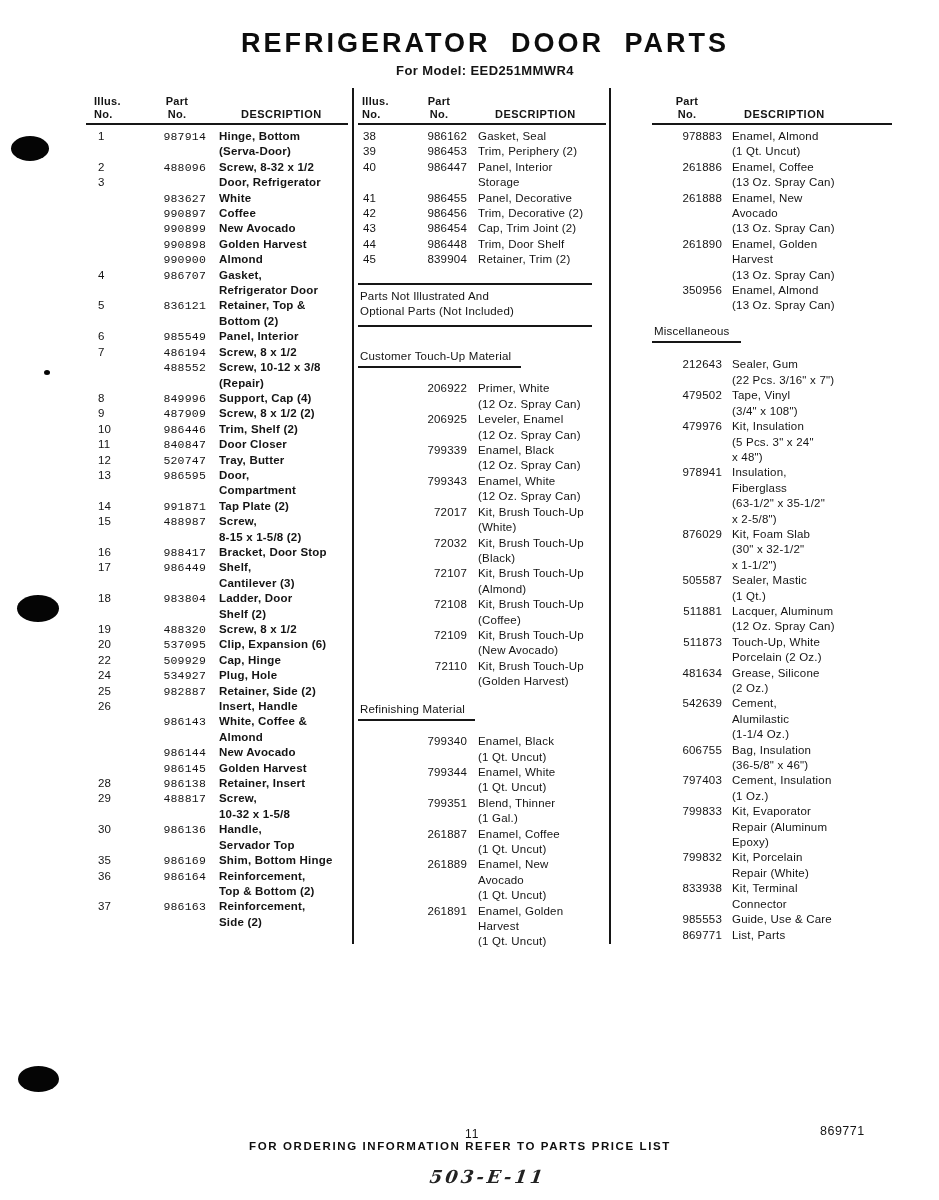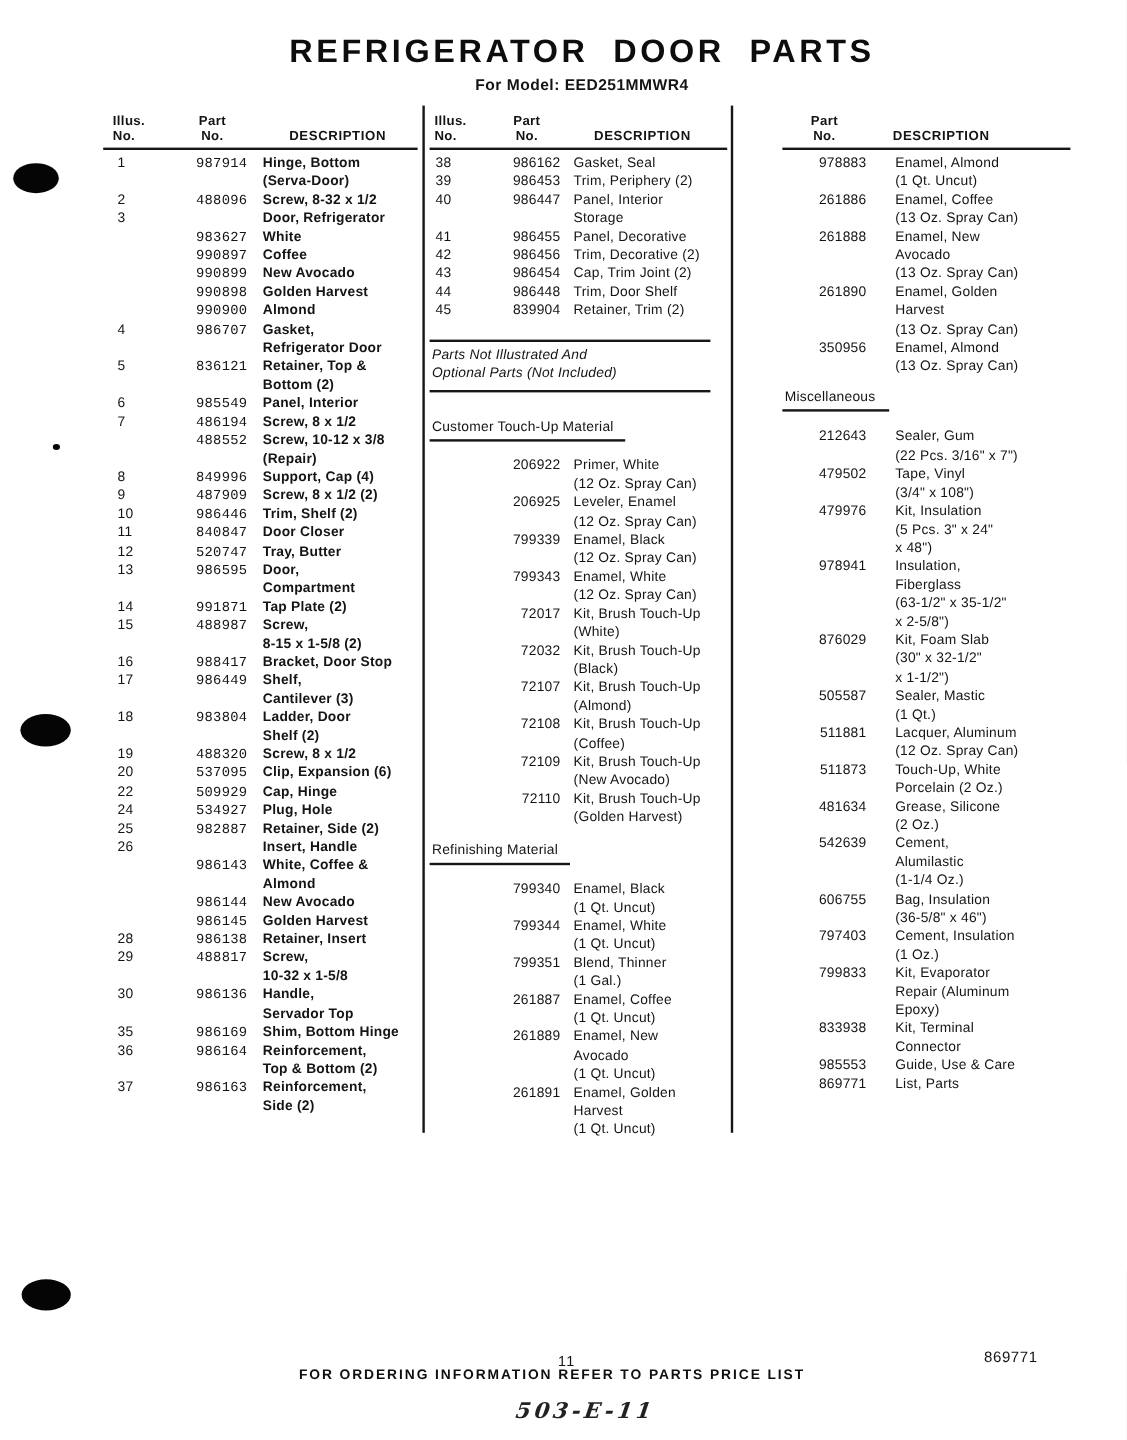--- a/index.html
+++ b/index.html
@@ -46,27 +46,26 @@
   .c-illus{flex:none;}
   .c-part{flex:none; text-align:right;}
   .c-desc{flex:1;}
   .col1 .c-illus{width:58px; padding-left:12px;}
   .col1 .c-part{width:50px;font-family:Liberation Mono, monospace;}
   .col1 .c-desc{margin-left:13px;font-weight:bold;}
   .col2 .c-illus{width:50px; padding-left:5px;}
   .col2 .c-part{width:54px;}
   .col2 .c-desc{margin-left:11px;}
   .col3 .c-part{width:70px;}
-  .col3 .c-desc{margin-left:24px;}
+  .col3 .c-desc{margin-left:10px;}
   .sec{font-size:11.5px; line-height:15.6px; letter-spacing:0.2px;}
   .sec-not-illustrated{
     margin-top:15px; width:232px;
     border-top:2px solid #161616; border-bottom:2px solid #161616;
     padding:4px 0 5px 2px;
-    font-style:italic;
   }
   .sec-touch-up{margin-top:22px; display:table; border-bottom:2px solid #161616; padding:0 10px 2px 2px;}
   .sec-refinishing{margin-top:12px; display:table; border-bottom:2px solid #161616; padding:0 10px 2px 2px;}
   .sec-misc{margin-top:10px; display:table; border-bottom:2px solid #161616; padding:0 12px 2px 2px;}
   .sec + .rows{margin-top:13px;}
   .sec-misc + .rows{margin-top:14px;}
   .footer-note{
     position:absolute; top:1140px; left:60px; width:800px; text-align:center;
     font-size:11.5px; font-weight:bold; letter-spacing:1.6px; color:#0f0f0f;
   }
@@ -760,20 +759,27 @@
           </div>
           <div class="row">
             <div class="c-part">799833</div>
             <div class="c-desc">
               <div>Kit, Evaporator</div>
               <div>Repair (Aluminum</div>
               <div>Epoxy)</div>
             </div>
           </div>
           <div class="row">
+            <div class="c-part">799832</div>
+            <div class="c-desc">
+              <div>Kit, Porcelain</div>
+              <div>Repair (White)</div>
+            </div>
+          </div>
+          <div class="row">
             <div class="c-part">833938</div>
             <div class="c-desc">
               <div>Kit, Terminal</div>
               <div>Connector</div>
             </div>
           </div>
           <div class="row">
             <div class="c-part">985553</div>
             <div class="c-desc">
               <div>Guide, Use &amp; Care</div>

